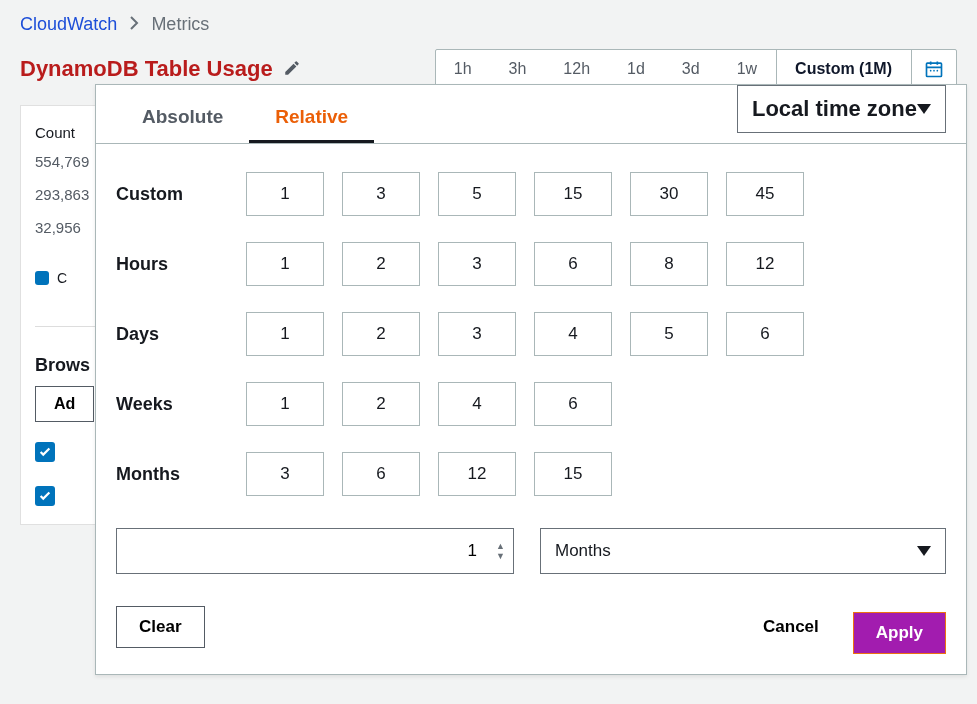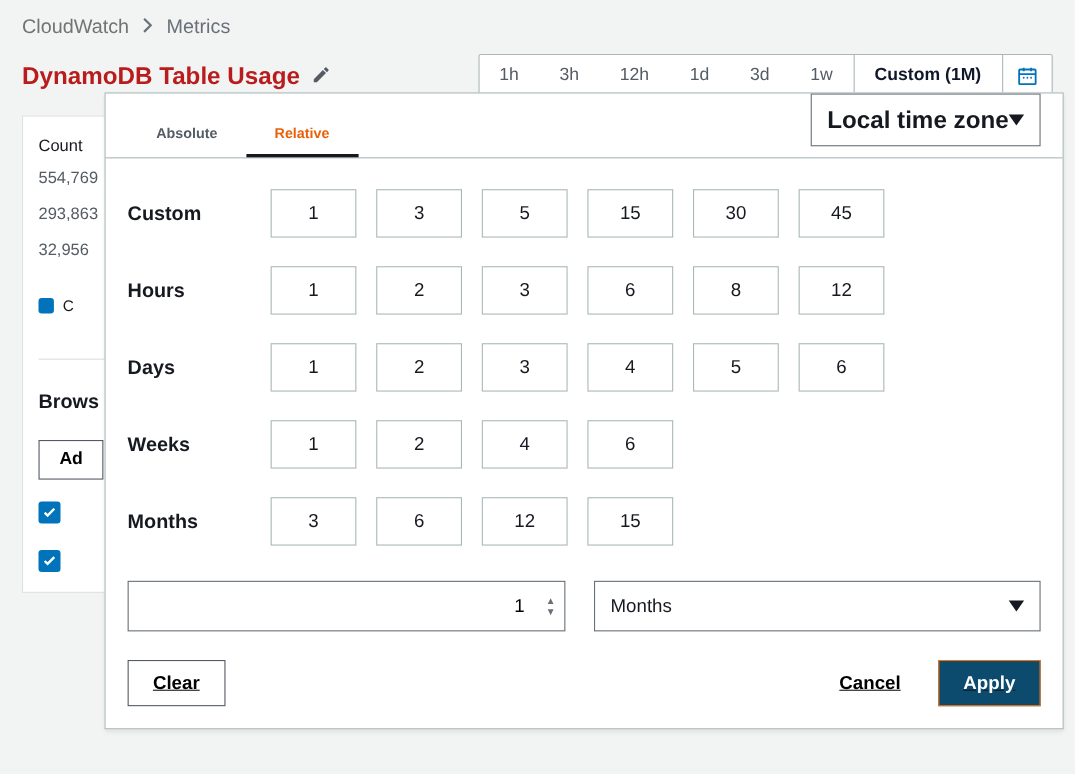--- a/index.html
+++ b/index.html
@@ -13,21 +13,21 @@
     overflow: hidden;
     position: relative;
   }
   .breadcrumb {
     padding: 14px 20px 8px 20px;
     display: flex;
     align-items: center;
     gap: 12px;
     font-size: 18px;
   }
-  .breadcrumb a { color: #737373; text-decoration: none; }
+  .breadcrumb a { color: #1d4ed8; text-decoration: none; }
   .breadcrumb .sep { color: #687078; }
   .breadcrumb .current { color: #687078; }
   .title-row {
     display: flex;
     align-items: center;
     justify-content: space-between;
     padding: 6px 20px 8px 20px;
   }
   .title-left { display: flex; align-items: center; gap: 10px; }
   .title-text { font-size: 22px; font-weight: 700; color: #b91c1c; }
@@ -70,21 +70,21 @@
     padding: 18px 14px;
     width: 100%;
     min-height: 300px;
   }
   .chart-ylabel { font-size: 15px; color: #16191f; margin-bottom: 12px; }
   .chart-ticks { color: #545b64; font-size: 15px; display: flex; flex-direction: column; gap: 16px; }
   .legend-dot { width: 14px; height: 14px; background: #0073bb; border-radius: 3px; display:inline-block; vertical-align:middle; }
   .legend-row { margin-top: 34px; display:flex; align-items:center; gap:8px;}
   .tabs-row { border-top:1px solid #ddd; margin-top: 40px; padding-top:28px;}
   .tabs-row .tabtext { font-size:18px; font-weight:700; color:#16191f;}
-  .add-button { margin-top:24px; border:1px solid #545b64; background:#fff; padding:8px 18px; font-size:16px; font-weight:700; cursor:pointer;}
+  .add-button { margin-top:10px; border:1px solid #545b64; background:#fff; padding:8px 18px; font-size:16px; font-weight:700; cursor:pointer;}
   .checks { margin-top:20px; display:flex; flex-direction:column; gap:24px; }
   .chk { width:20px; height:20px; background:#0073bb; border-radius:3px; display:flex; align-items:center; justify-content:center;}
   .chk svg { width:14px; height:14px; color:#fff;}
 
   
   .popover {
     position: absolute;
     top: 84px;
     left: 95px;
     right: 10px;
@@ -97,21 +97,21 @@
   .pop-top {
     display: flex;
     justify-content: space-between;
     align-items: flex-end;
     border-bottom: 1px solid #aab7b8;
     padding: 0 20px;
   }
   .pop-tabs { display:flex; }
   .pop-tab {
     padding: 18px 26px 12px 26px;
-    font-size: 13px;
+    font-size: 19px;
     font-weight: 700;
     color: #545b64;
     cursor: pointer;
     border-bottom: 3px solid transparent;
   }
   .pop-tab.active {
     color: #eb5f07;
     border-bottom-color: #16191f;
   }
   .tz-select {
@@ -157,32 +157,31 @@
     display:flex; align-items:center; justify-content:space-between;
     padding: 0 14px;
     height:46px;
     cursor:pointer;
     font-size:17px;
   }
   .sel-input .tri { width:0;height:0;border-left:7px solid transparent;border-right:7px solid transparent;border-top:10px solid #16191f;}
   .pop-footer {
     display:flex; justify-content:space-between; align-items:center;
     padding: 26px 20px 0 20px;
-    text-decoration: underline;
   }
   .btn {
     padding: 10px 22px;
     font-size: 17px;
     font-weight:700;
     cursor:pointer;
     border:1px solid #545b64;
     background:#fff;
   }
   .btn.link { border:none; background:transparent; }
-  .btn.primary { background:#0c4a6e; color:#fff; border-color:#ec7211; }
+  .btn.primary { background:#a21caf; color:#fff; border-color:#ec7211;margin-top:12px; }
   .footer-right { display:flex; gap:12px; align-items:center;}
 </style>
 </head>
 <body>
 
 <div class="breadcrumb">
   <a href="#">CloudWatch</a>
   <span class="sep">
     <svg width="10" height="14" viewBox="0 0 10 14">
         <path d="M2 1l6 6-6 6" stroke="#687078" stroke-width="2" fill="none"></path>

